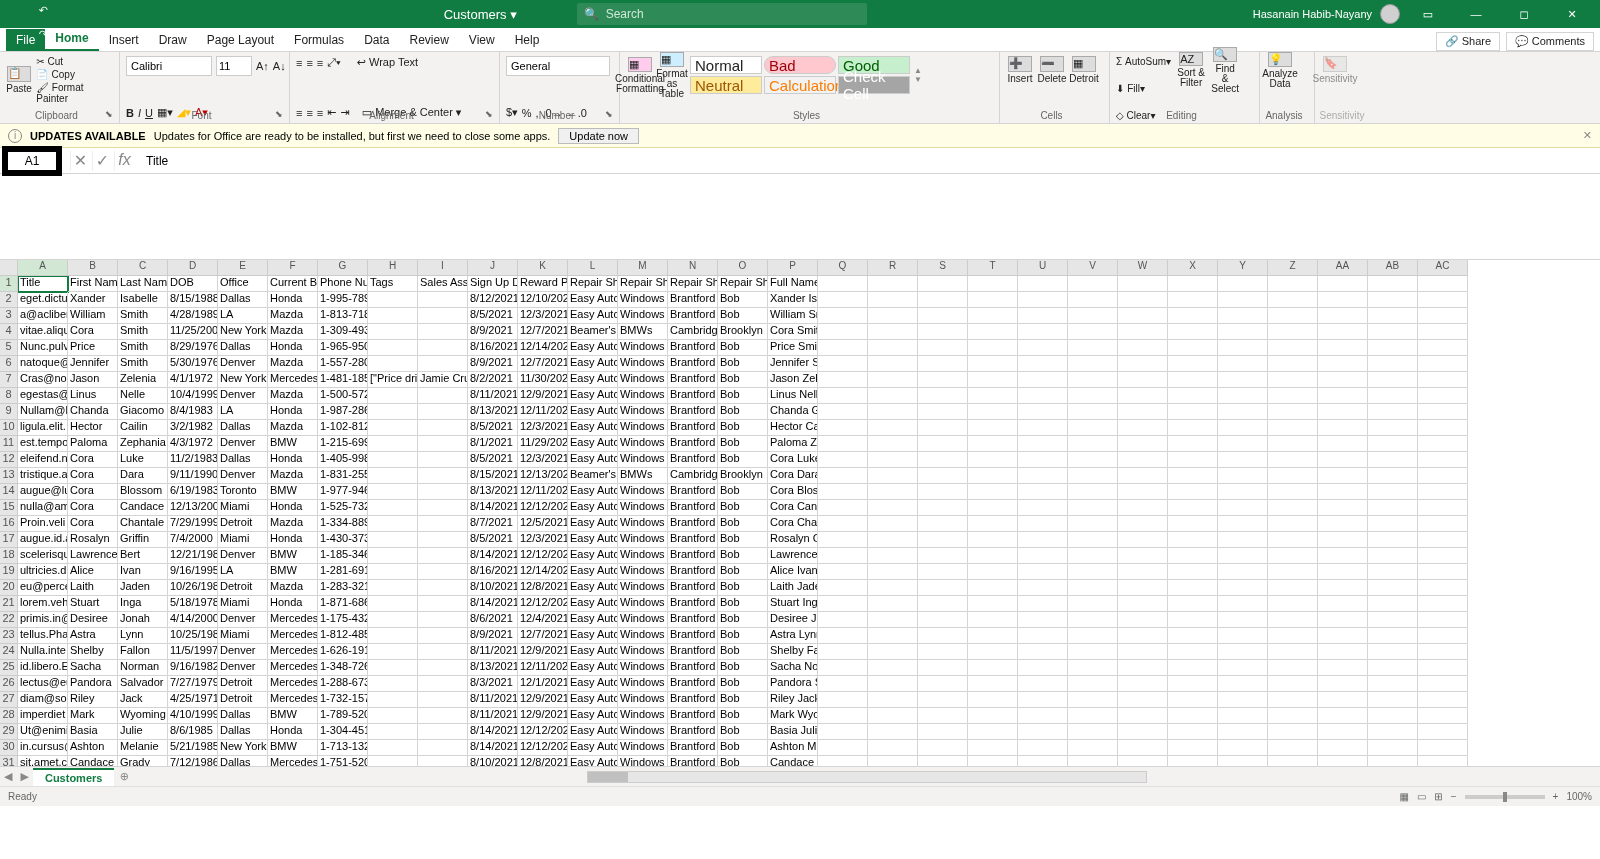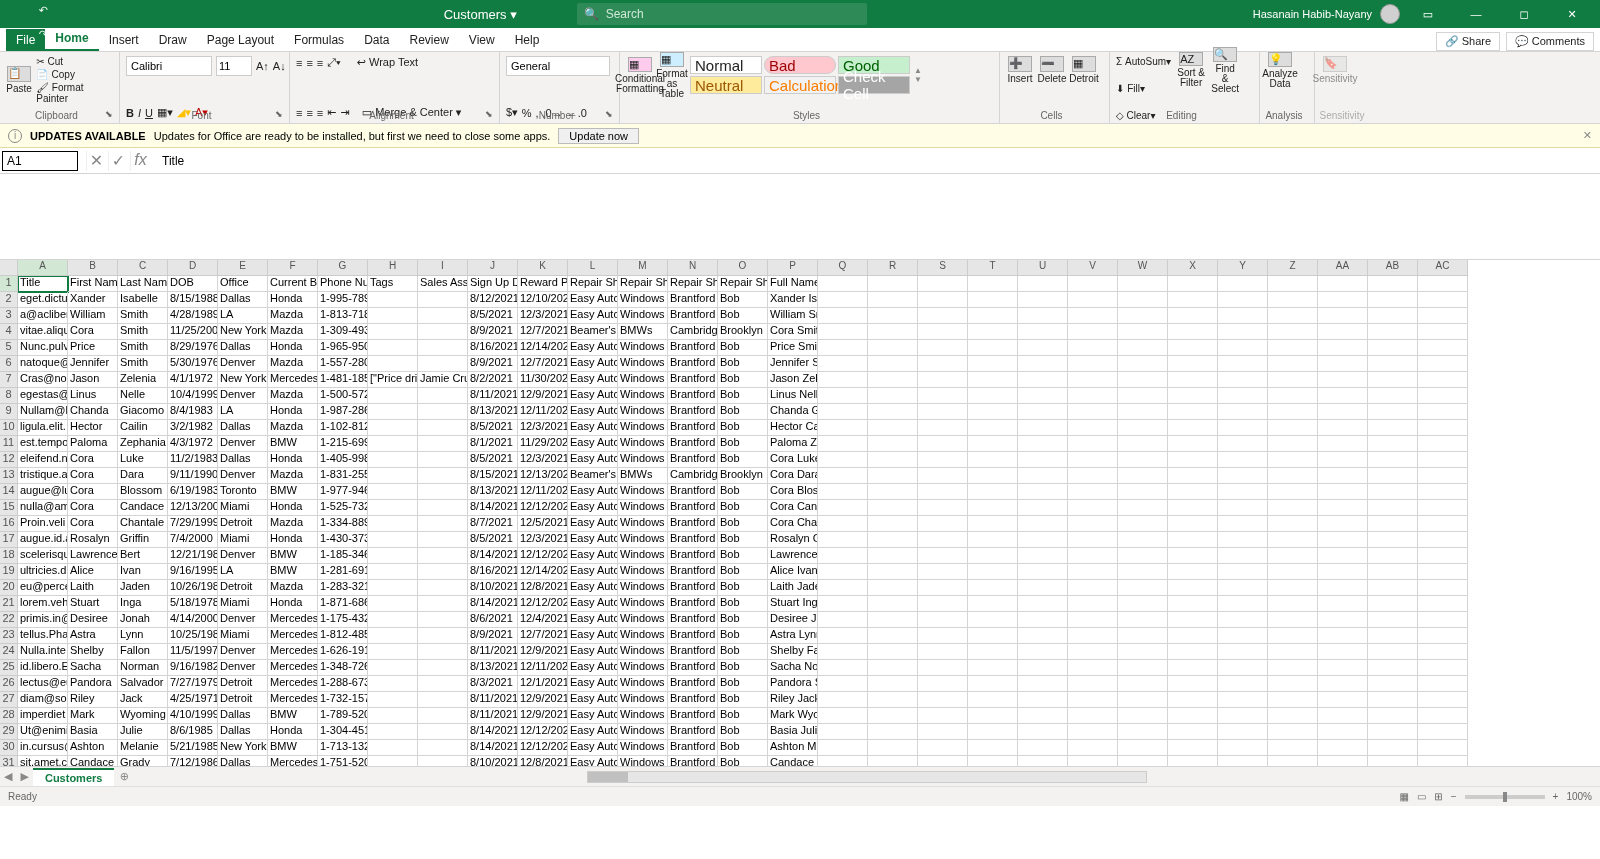--- a/index.html
+++ b/index.html
@@ -50,21 +50,21 @@
 .ribbon .expand { position: absolute; bottom: 2px; right: 2px; width: 12px; height: 12px; font-size: 9px; color: #666; }
 
 
 .messagebar { background: #fffde6; border-bottom: 1px solid #e0dca0; height: 24px; display: flex; align-items: center; padding: 0 8px; font-size: 11px; gap: 8px; }
 .messagebar .icon { width: 14px; height: 14px; border-radius: 50%; border: 1px solid #888; color: #888; text-align: center; line-height: 12px; font-size: 10px; }
 .messagebar .btn { border: 1px solid #bbb; padding: 1px 10px; background: #f0f0f0; }
 .messagebar .close { margin-left: auto; color: #888; }
 
 
 .fbar { height: 26px; display: flex; align-items: center; border-bottom: 1px solid #d4d4d4; }
-.namebox { width: 76px; border: 1px solid #000000; margin: 2px; padding: 2px 4px; font-size: 12px; }
+.namebox { width: 60px; border: 6px solid #000000; margin: 2px; padding: 2px 4px; font-size: 12px; text-align: center; }
 .fbar-btns { display: flex; gap: 2px; padding: 0 6px; }
 .fbar-btn { width: 20px; height: 20px; text-align: center; color: #888; border-left: 1px solid #eee; }
 .fbar-input { flex: 1; border: none; padding: 2px 6px; font-size: 12px; }
 
 
 .grid-wrap { overflow: auto; height: 506px; position: relative; background: #fff; }
 .grid { display: grid; font-size: 11px; grid-auto-rows: 16px; }
 .rowhdr { background: #e6e6e6; border-right: 1px solid #ccc; border-bottom: 1px solid #ccc; text-align: center; color: #555; position: sticky; left: 0; }
 .colhdr { background: #e6e6e6; border-right: 1px solid #ccc; border-bottom: 1px solid #ccc; text-align: center; color: #555; position: sticky; top: 0; font-size: 10px; }
 .colhdr.active { background: #d2e8d4; }

